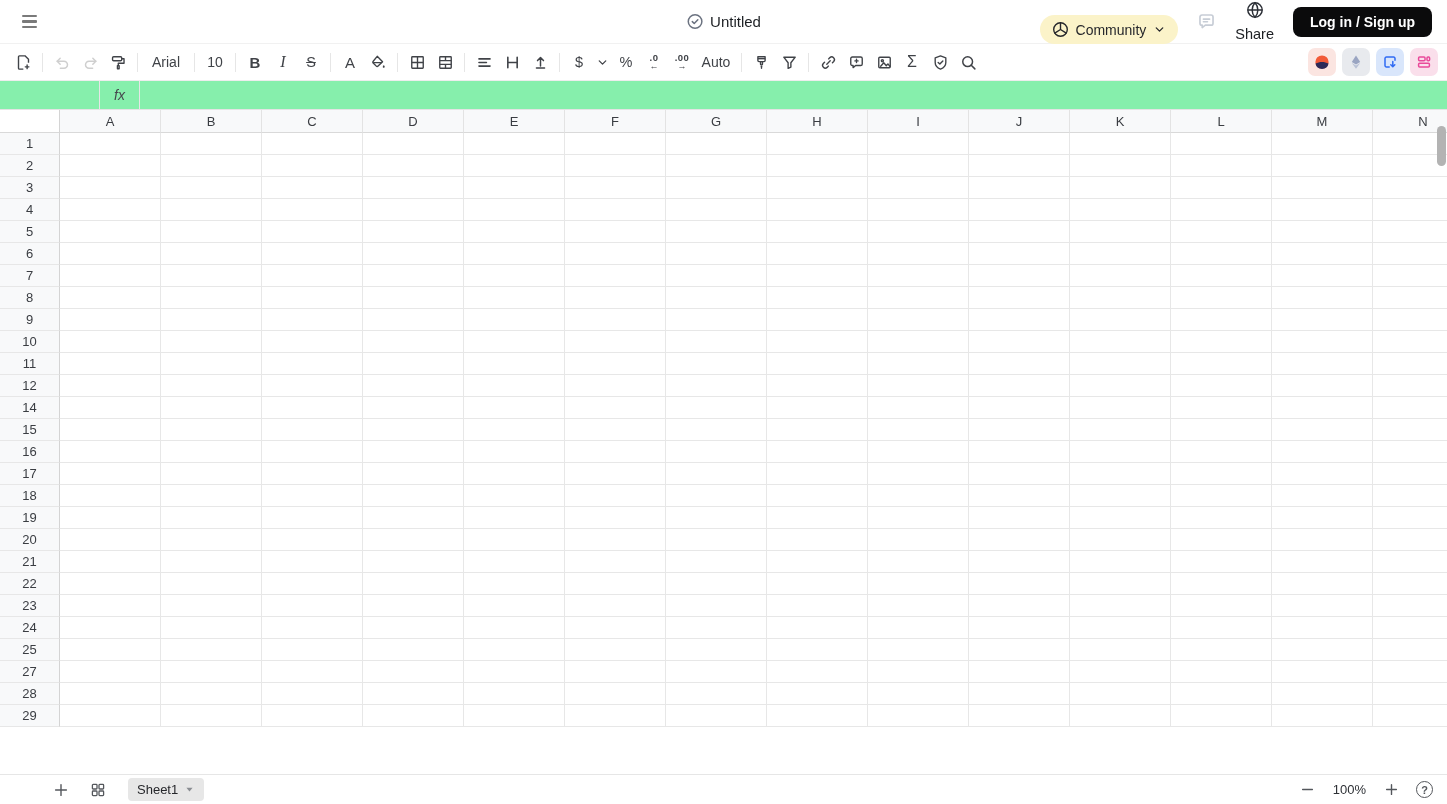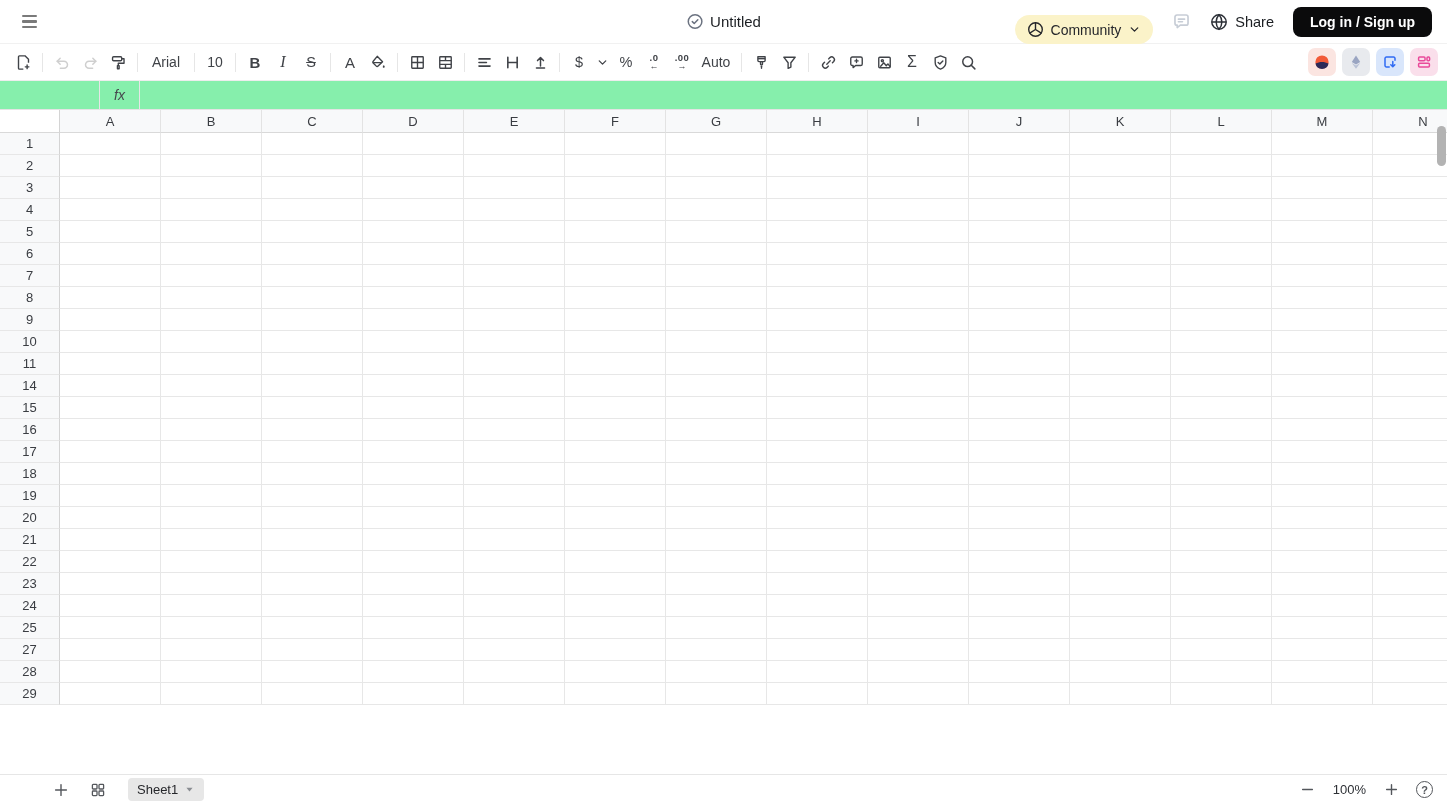--- a/index.html
+++ b/index.html
@@ -18,21 +18,21 @@
   .doc-title .ticon { color: #6b7280; display: flex; }
   .doc-title span { font-size: 15px; color: #1c1f23; font-weight: 500; }
   .topbar-right { margin-left: auto; display: flex; align-items: center; gap: 19px; }
   .community-pill { display: flex; align-items: center; gap: 7px; height: 29px;
     padding: 0 12px; border: none; border-radius: 15px; cursor: pointer;
     color: #26272b; font-size: 14px; font-weight: 500; margin-top: 16px; }
   .community-pill svg { color: #26272b; }
   .icon-btn { border: none; background: none; cursor: pointer; display: flex; align-items: center; }
   .comment-top { color: #c7cdd6; }
   .share-btn { display: flex; align-items: center; gap: 7px; border: none; background: none;
-    cursor: pointer; font-size: 14.5px; color: #1c1f23; font-weight: 500; }
+    cursor: pointer; font-size: 14.5px; color: #1c1f23; font-weight: 500; flex-direction: column; }
   .share-btn svg { color: #2b2f36; }
   .login-btn { height: 30px; padding: 0 17px; border: none; border-radius: 8px;
     color: #fff; font-size: 14px; font-weight: 700; cursor: pointer; }
 
   
   .toolbar { height: 37px; flex: 0 0 37px; display: flex; align-items: center;
     padding: 0 9px; border-bottom: 1px solid #ededed; background: #fff; }
   .tbtn { min-width: 28px; height: 26px; border: none; background: none; border-radius: 4px;
     display: flex; align-items: center; justify-content: center; cursor: pointer;
     color: #404348; font-size: 14px; padding: 0 3px; }
@@ -539,20 +539,37 @@
           <div class="cell"></div>
           <div class="cell"></div>
           <div class="cell"></div>
           <div class="cell"></div>
           <div class="cell"></div>
           <div class="cell"></div>
           <div class="cell"></div>
           <div class="cell"></div>
         </div>
         <div class="grid-row">
+          <div class="row-header">12</div>
+          <div class="cell"></div>
+          <div class="cell"></div>
+          <div class="cell"></div>
+          <div class="cell"></div>
+          <div class="cell"></div>
+          <div class="cell"></div>
+          <div class="cell"></div>
+          <div class="cell"></div>
+          <div class="cell"></div>
+          <div class="cell"></div>
+          <div class="cell"></div>
+          <div class="cell"></div>
+          <div class="cell"></div>
+          <div class="cell"></div>
+        </div>
+        <div class="grid-row">
           <div class="row-header">14</div>
           <div class="cell"></div>
           <div class="cell"></div>
           <div class="cell"></div>
           <div class="cell"></div>
           <div class="cell"></div>
           <div class="cell"></div>
           <div class="cell"></div>
           <div class="cell"></div>
           <div class="cell"></div>

